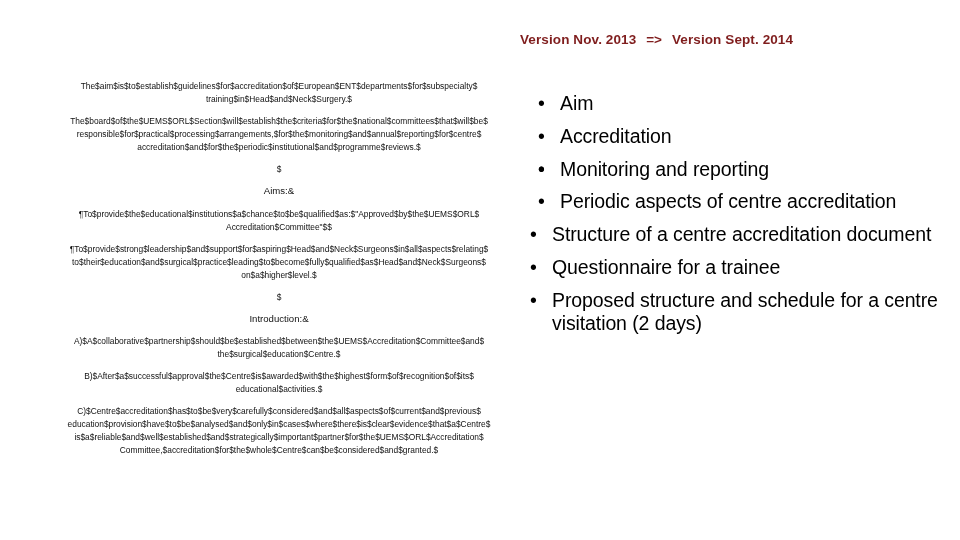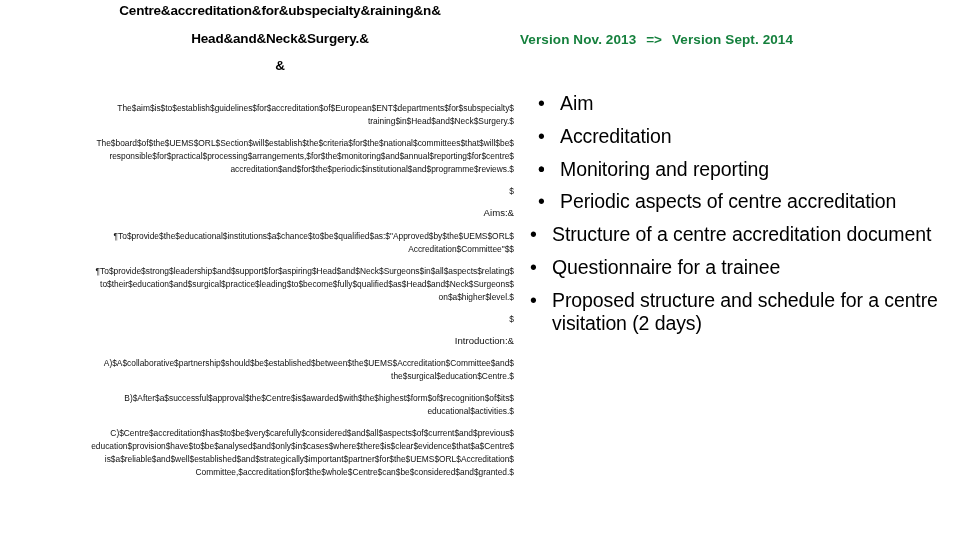--- a/index.html
+++ b/index.html
@@ -44,39 +44,39 @@
   .title-line.l3 { margin-top: 14px; }
 
   
   .version-banner {
     position: absolute;
     left: 520px;
     top: 32px;
     width: 420px;
     font-size: 13.5px;
     font-weight: bold;
-    color: #15803d;
+    color: #7f1d1d;
     letter-spacing: 0.1px;
     white-space: nowrap;
   }
   .version-banner .arrow {
     font-weight: bold;
     padding: 0 6px;
   }
 
   
   .left-col {
     position: absolute;
     left: 44px;
-    top: 102px;
+    top: 80px;
     width: 470px;
     font-size: 8.4px;
     line-height: 1.55;
     color: #111111;
-    text-align: right;
+    text-align: center;
   }
   .left-col p {
     margin: 0 0 9px 0;
     word-spacing: -0.2px;
   }
   .left-col p.blankline {
     margin: 0 0 9px 0;
     min-height: 10px;
   }
   .left-col h3 {
@@ -119,25 +119,20 @@
   }
   .bullet-list li.wide .dot {
     left: 2px;
   }
 </style>
 </head>
 <body>
 
 <div class="slide">
 
-  <div class="title-block">
-    <span class="title-line l1">Centre&amp;accreditation&amp;for&amp;ubspecialty&amp;raining&amp;n&amp;</span>
-    <span class="title-line l2">Head&amp;and&amp;Neck&amp;Surgery.&amp;</span>
-    <span class="title-line l3">&amp;</span>
-  </div>
 
   <div class="version-banner">
     <span>Version Nov. 2013</span>
     <span class="arrow">=&gt;</span>
     <span>Version Sept. 2014</span>
   </div>
 
   <div class="left-col">
     <p>The$aim$is$to$establish$guidelines$for$accreditation$of$European$ENT$departments$for$subspecialty$ training$in$Head$and$Neck$Surgery.$</p>
     <p>The$board$of$the$UEMS$ORL$Section$will$establish$the$criteria$for$the$national$committees$that$will$be$ responsible$for$practical$processing$arrangements,$for$the$monitoring$and$annual$reporting$for$centre$ accreditation$and$for$the$periodic$institutional$and$programme$reviews.$</p>

